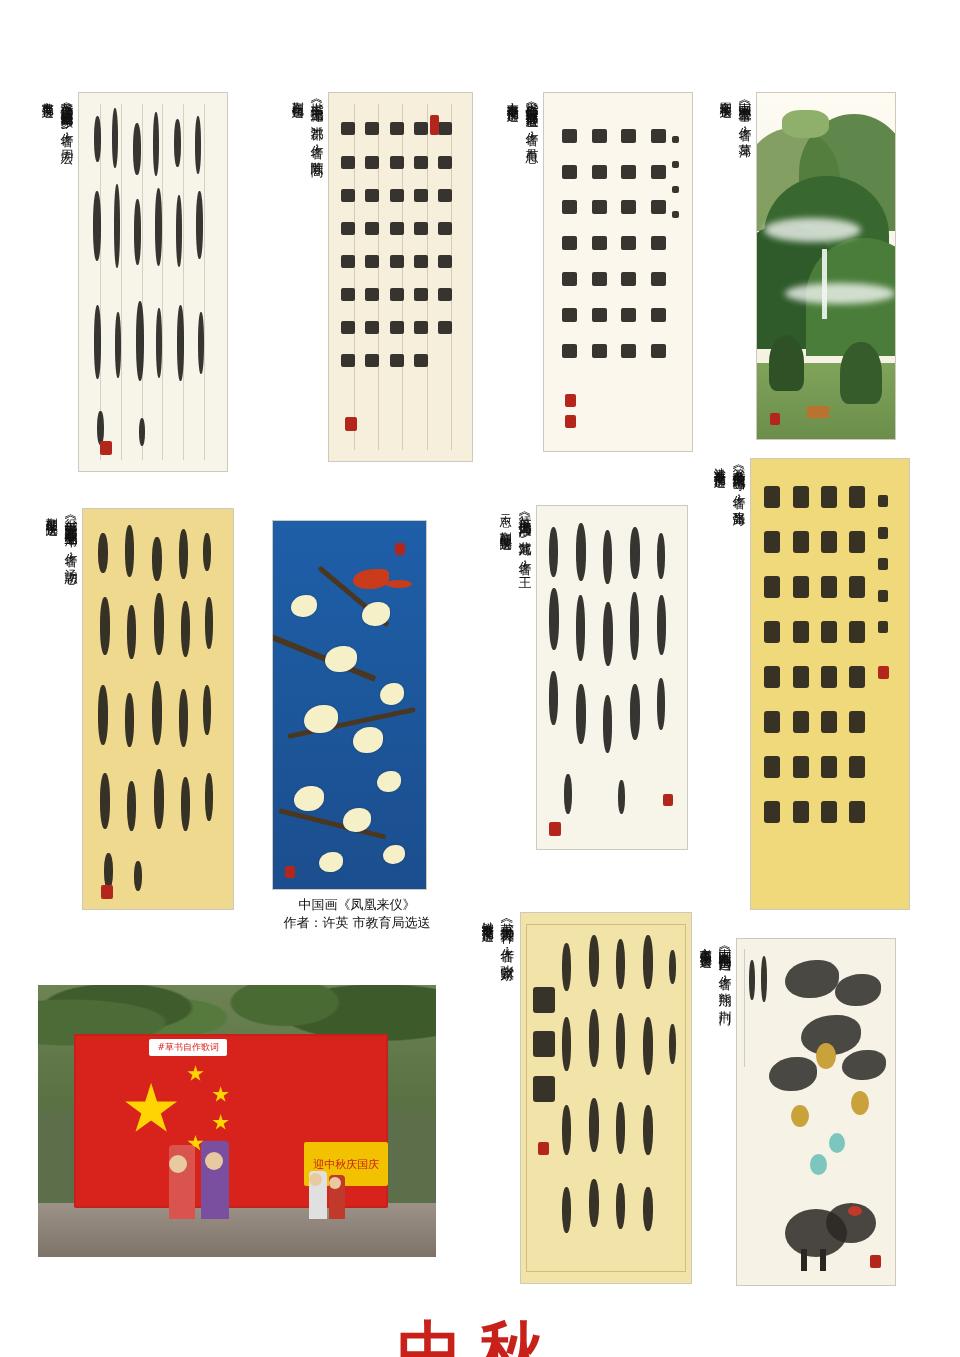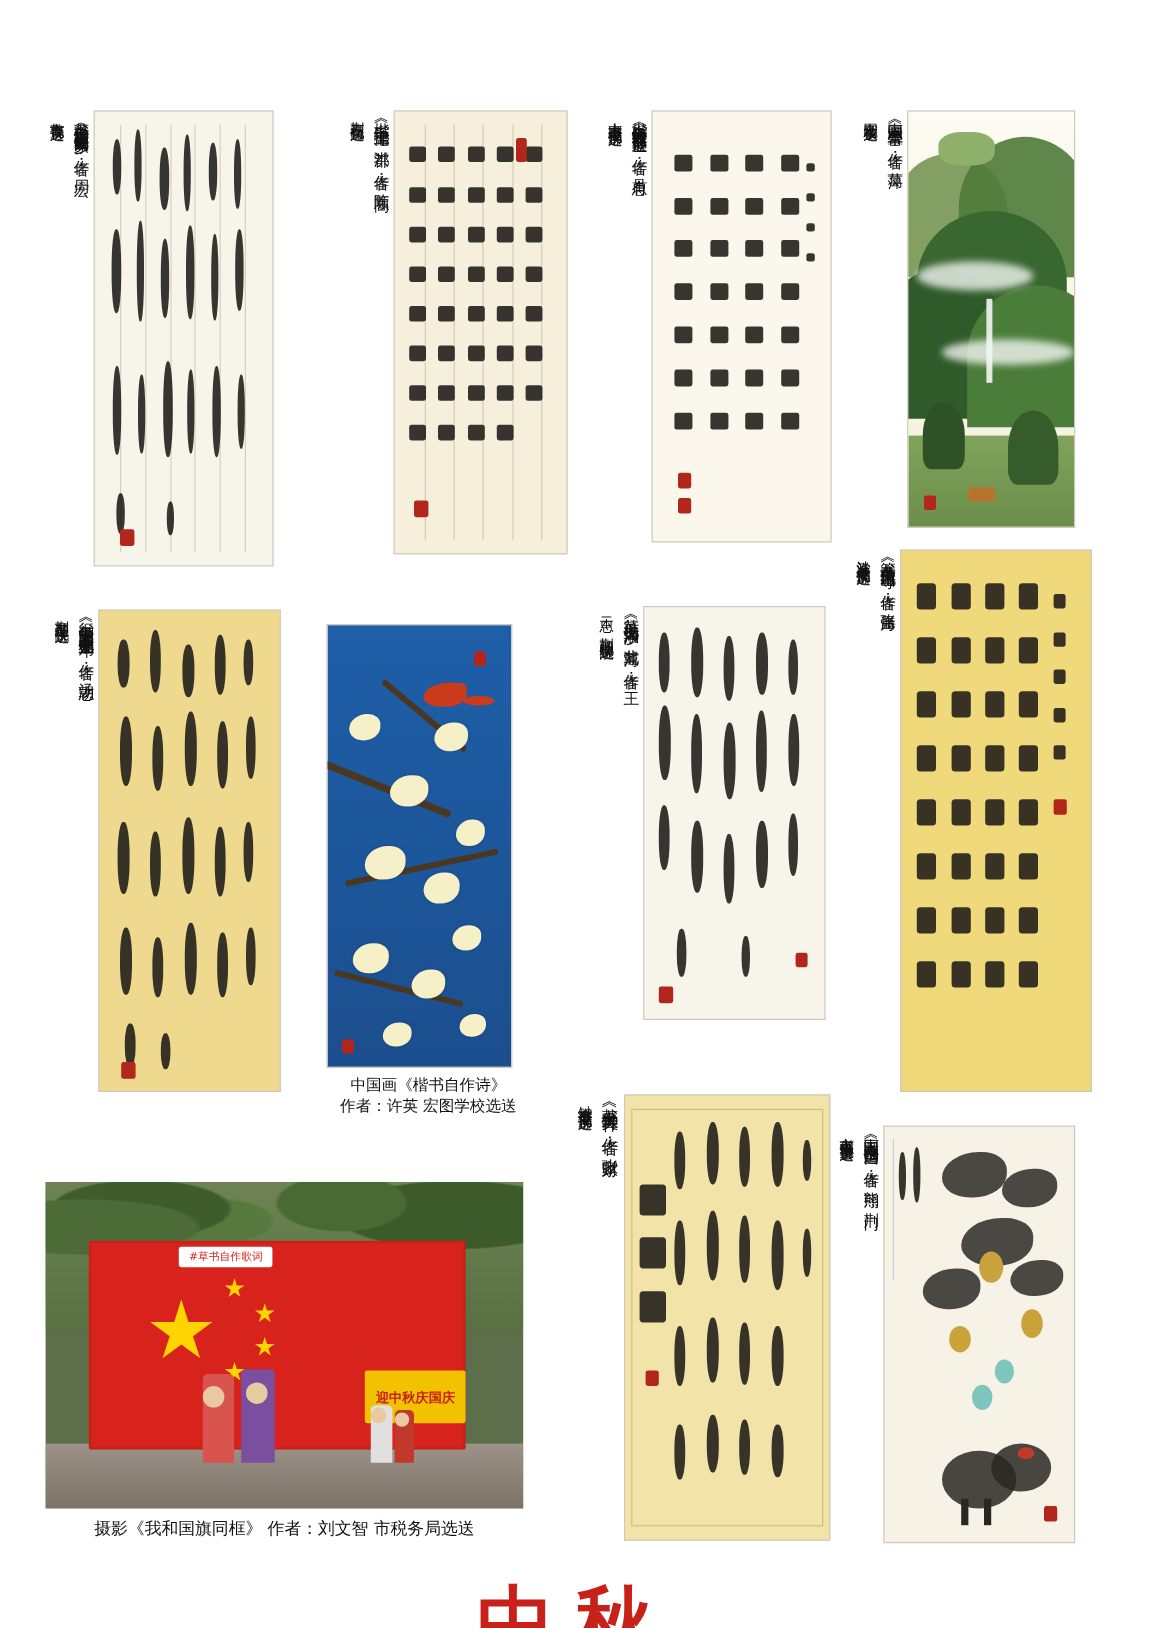--- a/index.html
+++ b/index.html
@@ -65,21 +65,21 @@
       linear-gradient(#6d8354,#587042);}
   .photo .ground{position:absolute;left:0;bottom:0;width:100%;height:20%;background:linear-gradient(#9c9288,#7d7369);}
   .photo .redwall{position:absolute;left:9%;top:18%;width:79%;height:64%;background:#d8231c;border-radius:2px;}
   .photo .redwall:after{content:"";position:absolute;inset:0;box-shadow:inset 0 0 0 2px rgba(0,0,0,.08);}
   .photo .bigstar{position:absolute;left:16%;top:28%;width:54px;height:54px;background:#ffd400;
     clip-path:polygon(50% 0%,61% 35%,98% 35%,68% 57%,79% 91%,50% 70%,21% 91%,32% 57%,2% 35%,39% 35%);}
   .photo .sstar{position:absolute;width:17px;height:17px;background:#ffd400;
     clip-path:polygon(50% 0%,61% 35%,98% 35%,68% 57%,79% 91%,50% 70%,21% 91%,32% 57%,2% 35%,39% 35%);}
   .photo .banner{position:absolute;left:28%;top:20%;background:#fff;color:#d8231c;font-size:9px;padding:2px 8px;border-radius:2px;white-space:nowrap;}
   .photo .yellowbox{position:absolute;right:12%;bottom:26%;width:84px;height:44px;background:#f2c200;border-radius:2px;}
-  .photo .yellowbox span{position:absolute;inset:0;display:flex;align-items:center;justify-content:center;color:#c8211a;font-size:11px;font-weight:bold;}
+  .photo .yellowbox span{position:absolute;inset:0;display:flex;align-items:center;justify-content:center;color:#c8211a;font-size:11px;font-weight:normal;}
   .photo .person{position:absolute;bottom:14%;border-radius:4px 4px 0 0;}
 
   
   .landscape{background:#f2efe3;position:relative;overflow:hidden;}
   .landscape .mount{position:absolute;border-radius:50% 50% 0 0;}
   .landscape .sky{position:absolute;inset:0;background:linear-gradient(#fdfbf2,#f3efdf);}
   .landscape .cloudy{position:absolute;background:rgba(255,255,255,.75);border-radius:50%;filter:blur(3px);}
 
   
   .magnolia{background:linear-gradient(#1e5fa8,#1b4e8e);position:relative;overflow:hidden;}
@@ -302,22 +302,22 @@
       <div class="flower" style="left:14%;top:72%;width:30px;height:25px;"></div>
       <div class="flower" style="left:46%;top:78%;width:28px;height:24px;"></div>
       <div class="flower" style="left:68%;top:68%;width:24px;height:21px;"></div>
       <div class="flower" style="left:30%;top:90%;width:24px;height:20px;"></div>
       <div class="flower" style="left:72%;top:88%;width:22px;height:19px;"></div>
       <div class="bird" style="left:52%;top:13%;width:36px;height:20px;"></div>
       <div class="bird" style="left:74%;top:16%;width:26px;height:8px;border-radius:50%;"></div>
       <div class="seal" style="left:80%;top:6%;width:10px;height:12px;"></div>
       <div class="seal" style="left:8%;bottom:3%;width:10px;height:12px;"></div>
     </div>
-    <div class="caph" style="width:170px;margin-top:6px;">中国画《楷书自作诗》</div>
-    <div class="caph" style="width:170px;">作者：许英    宏图学校选送</div>
+    <div class="caph" style="width:170px;margin-top:6px;">中国画《凤凰来仪》</div>
+    <div class="caph" style="width:170px;">作者：许英    市教育局选送</div>
   </div>
 
   <div class="item" style="left:498px;top:505px;height:380px;">
     <div class="art paper-white" style="width:152px;height:345px;">
       <div class="ink" style="left:8%;top:6%;width:9px;height:50px;"></div>
       <div class="ink" style="left:8%;top:24%;width:10px;height:62px;"></div>
       <div class="ink" style="left:8%;top:48%;width:9px;height:54px;"></div>
       <div class="ink" style="left:26%;top:5%;width:10px;height:58px;"></div>
       <div class="ink" style="left:26%;top:26%;width:9px;height:66px;"></div>
       <div class="ink" style="left:26%;top:52%;width:10px;height:60px;"></div>
@@ -458,18 +458,17 @@
         </div>
       <div class="person" style="left:33%;width:26px;height:74px;background:#d9534f;"></div>
       <div class="person" style="left:33%;bottom:31%;width:18px;height:18px;background:#e8c9a0;border-radius:50%;"></div>
       <div class="person" style="left:41%;width:28px;height:78px;background:#7b4fa0;"></div>
       <div class="person" style="left:42%;bottom:32%;width:18px;height:18px;background:#e8c9a0;border-radius:50%;"></div>
       <div class="person" style="left:68%;width:18px;height:48px;background:#e0e0e0;"></div>
       <div class="person" style="left:68%;bottom:26%;width:13px;height:13px;background:#e8c9a0;border-radius:50%;"></div>
       <div class="person" style="left:73%;width:16px;height:44px;background:#c0392b;"></div>
       <div class="person" style="left:73%;bottom:25%;width:12px;height:12px;background:#e8c9a0;border-radius:50%;"></div>
     </div>
-    <div class="caph" style="width:398px;margin-top:8px;font-size:14px;">摄影《我和国旗同框》   作者：刘文智     市税务局选送</div>
   </div>
 
   <div class="bottomglyph" style="top:1308px;">中秋</div>
 
 </div>
 
 </body></html>

